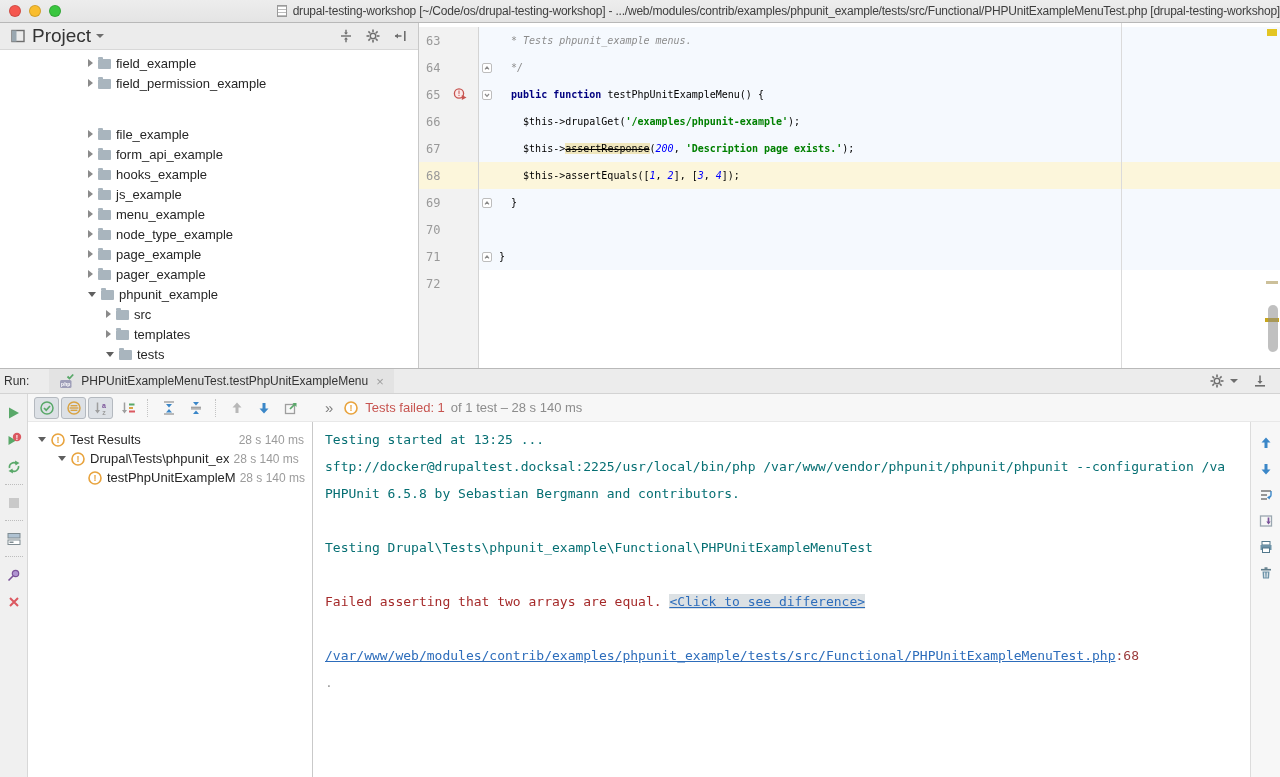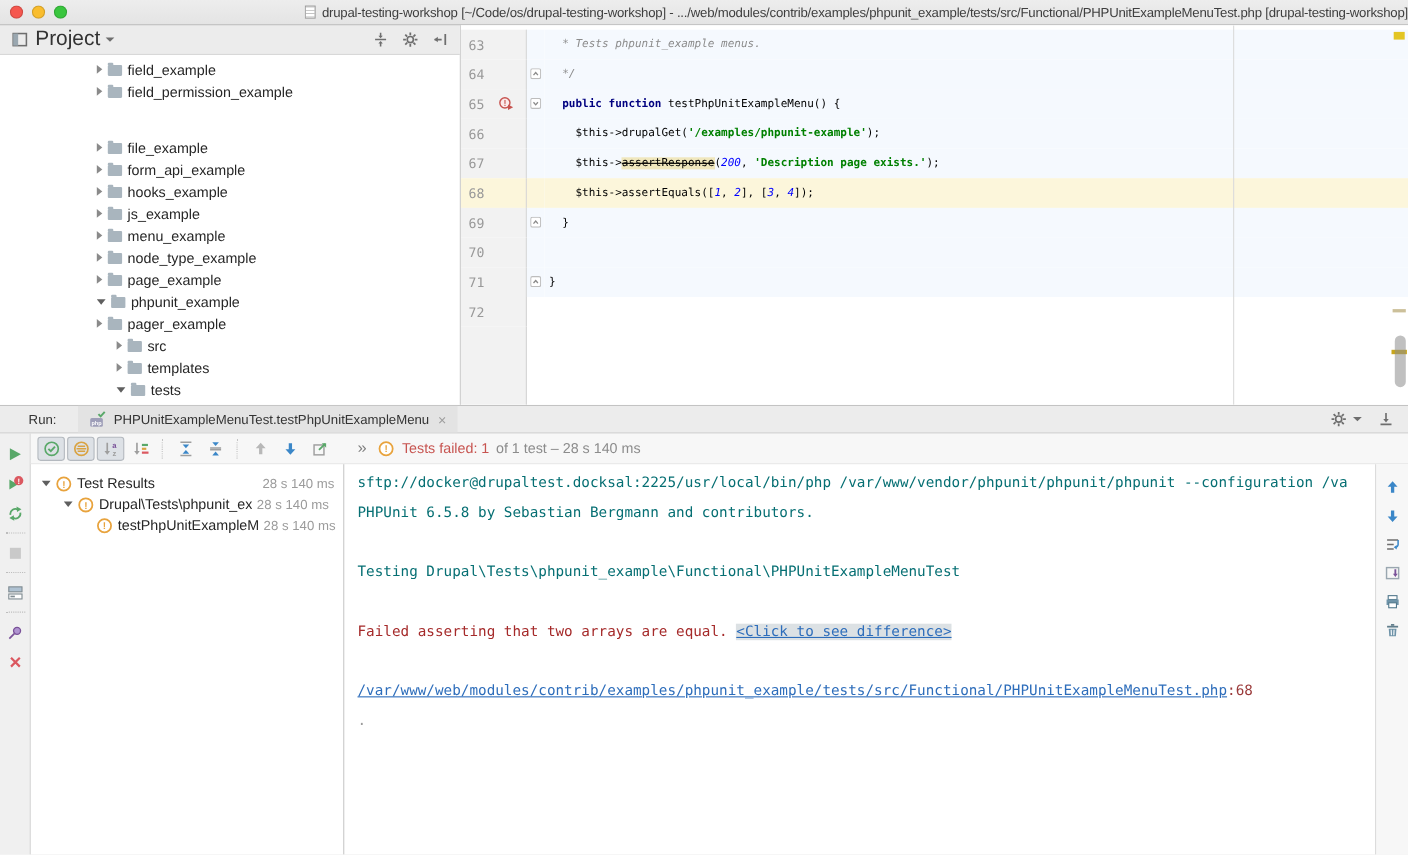--- a/index.html
+++ b/index.html
@@ -48,21 +48,21 @@
   .tok-num{color:var(--numc,#0000FF);font-style:italic;}
   .tok-dep{text-decoration:line-through;background:var(--depbg,#F0E7BD);}
   .guide{position:absolute;left:702px;top:0;bottom:0;width:1px;background:#DBDBDB;pointer-events:none;}
   .stripe-yellow{position:absolute;right:3px;top:6px;width:10px;height:7px;background:var(--stripe-yellow,#E3C523);}
   .stripe-tan{position:absolute;right:2px;top:258px;width:12px;height:3px;background:#CCC09A;}
   .stripe-gold{position:absolute;right:1px;top:295px;width:14px;height:4px;background:#C8A61B;}
   .scroll-thumb{position:absolute;right:2px;top:282px;width:10px;height:47px;background:rgba(140,140,140,.55);border-radius:5px;}
   
   .run-panel{height:409px;border-top:1px solid #B9B9B9;display:flex;flex-direction:column;background:#fff;box-sizing:border-box;}
   .tabbar{height:25px;flex:0 0 25px;background:#ECECEC;border-bottom:1px solid #D3D3D3;display:flex;align-items:center;
-          padding-left:26px;font-size:12px;color:#333;position:relative;box-sizing:border-box;text-align:right;}
+          padding-left:4px;font-size:12px;color:#333;position:relative;box-sizing:border-box;text-align:right;}
   .run-tab{display:flex;align-items:center;gap:6px;background:#E3E3E3;height:24px;padding:0 10px;margin-left:20px;}
   .php-icon{width:16px;height:16px;display:inline-flex;}
   .tab-close{color:#9E9E9E;font-size:13px;margin-left:2px;line-height:1;}
   .tab-actions{position:absolute;right:12px;display:flex;gap:14px;align-items:center;}
   .run-content{flex:1;display:flex;min-height:0;}
   .left-strip{width:28px;flex:0 0 28px;background:#F0F0F0;border-right:1px solid #D8D8D8;display:flex;flex-direction:column;align-items:center;padding-top:5px;box-sizing:border-box;}
   .tool-btn{width:24px;height:27px;display:flex;align-items:center;justify-content:center;background:none;border:none;padding:0;}
   .vsep{width:18px;border-top:1px dotted #BDBDBD;margin:4px 0;}
   .run-main{flex:1;display:flex;flex-direction:column;min-width:0;}
   .test-toolbar{height:28px;flex:0 0 28px;display:flex;align-items:center;padding-left:6px;gap:2px;background:#F7F7F7;border-bottom:1px solid #E8E8E8;box-sizing:border-box;}
@@ -193,28 +193,28 @@
             <span class="tri-right"></span>
             <span class="folder"></span>
             <span class="tree-label">node_type_example</span>
           </div>
           <div class="tree-row" style="padding-left: 88px;">
             <span class="tri-right"></span>
             <span class="folder"></span>
             <span class="tree-label">page_example</span>
           </div>
           <div class="tree-row" style="padding-left: 88px;">
+            <span class="tri-right"></span>
+            <span class="folder"></span>
+            <span class="tree-label">pager_example</span>
+          </div>
+          <div class="tree-row" style="padding-left: 88px;">
             <span class="tri-down"></span>
             <span class="folder"></span>
             <span class="tree-label">phpunit_example</span>
-          </div>
-          <div class="tree-row" style="padding-left: 88px;">
-            <span class="tri-right"></span>
-            <span class="folder"></span>
-            <span class="tree-label">pager_example</span>
           </div>
           <div class="tree-row" style="padding-left: 106px;">
             <span class="tri-right"></span>
             <span class="folder"></span>
             <span class="tree-label">src</span>
           </div>
           <div class="tree-row" style="padding-left: 106px;">
             <span class="tri-right"></span>
             <span class="folder"></span>
             <span class="tree-label">templates</span>
@@ -582,20 +582,21 @@
                   <svg width="16" height="16" viewBox="0 0 16 16" xmlns="http://www.w3.org/2000/svg">
                     <circle cx="8" cy="8" r="6" fill="#fff" stroke="#E8A33D" stroke-width="1.6"></circle>
                     <text x="8" y="11.3" text-anchor="middle" font-size="9" font-weight="bold" fill="#E8A33D">!</text>
                   </svg>
                 </span>
                 <span class="tt-label">testPhpUnitExampleM</span>
                 <span class="tt-dur">28 s 140 ms</span>
               </div>
             </div>
           <div class="console" id="console">
+              <div class="con-line"><span class="c-out">Testing started at 13:25 ...</span></div>
               <div class="con-line"><span class="c-out">sftp://docker@drupaltest.docksal:2225/usr/local/bin/php /var/www/vendor/phpunit/phpunit/phpunit --configuration /va</span></div>
               <div class="con-line"><span class="c-out">PHPUnit 6.5.8 by Sebastian Bergmann and contributors.</span></div>
               <div class="con-line"></div>
               <div class="con-line"><span class="c-out">Testing Drupal\Tests\phpunit_example\Functional\PHPUnitExampleMenuTest</span></div>
               <div class="con-line"></div>
               <div class="con-line"><span class="c-err">Failed asserting that two arrays are equal. </span><span class="c-linkhl">&lt;Click to see difference&gt;</span></div>
               <div class="con-line"></div>
               <div class="con-line"><span class="c-link">/var/www/web/modules/contrib/examples/phpunit_example/tests/src/Functional/PHPUnitExampleMenuTest.php</span><span class="c-loc">:68</span></div>
               <div class="con-line"><span class="c-dim">.</span></div>
             </div>

